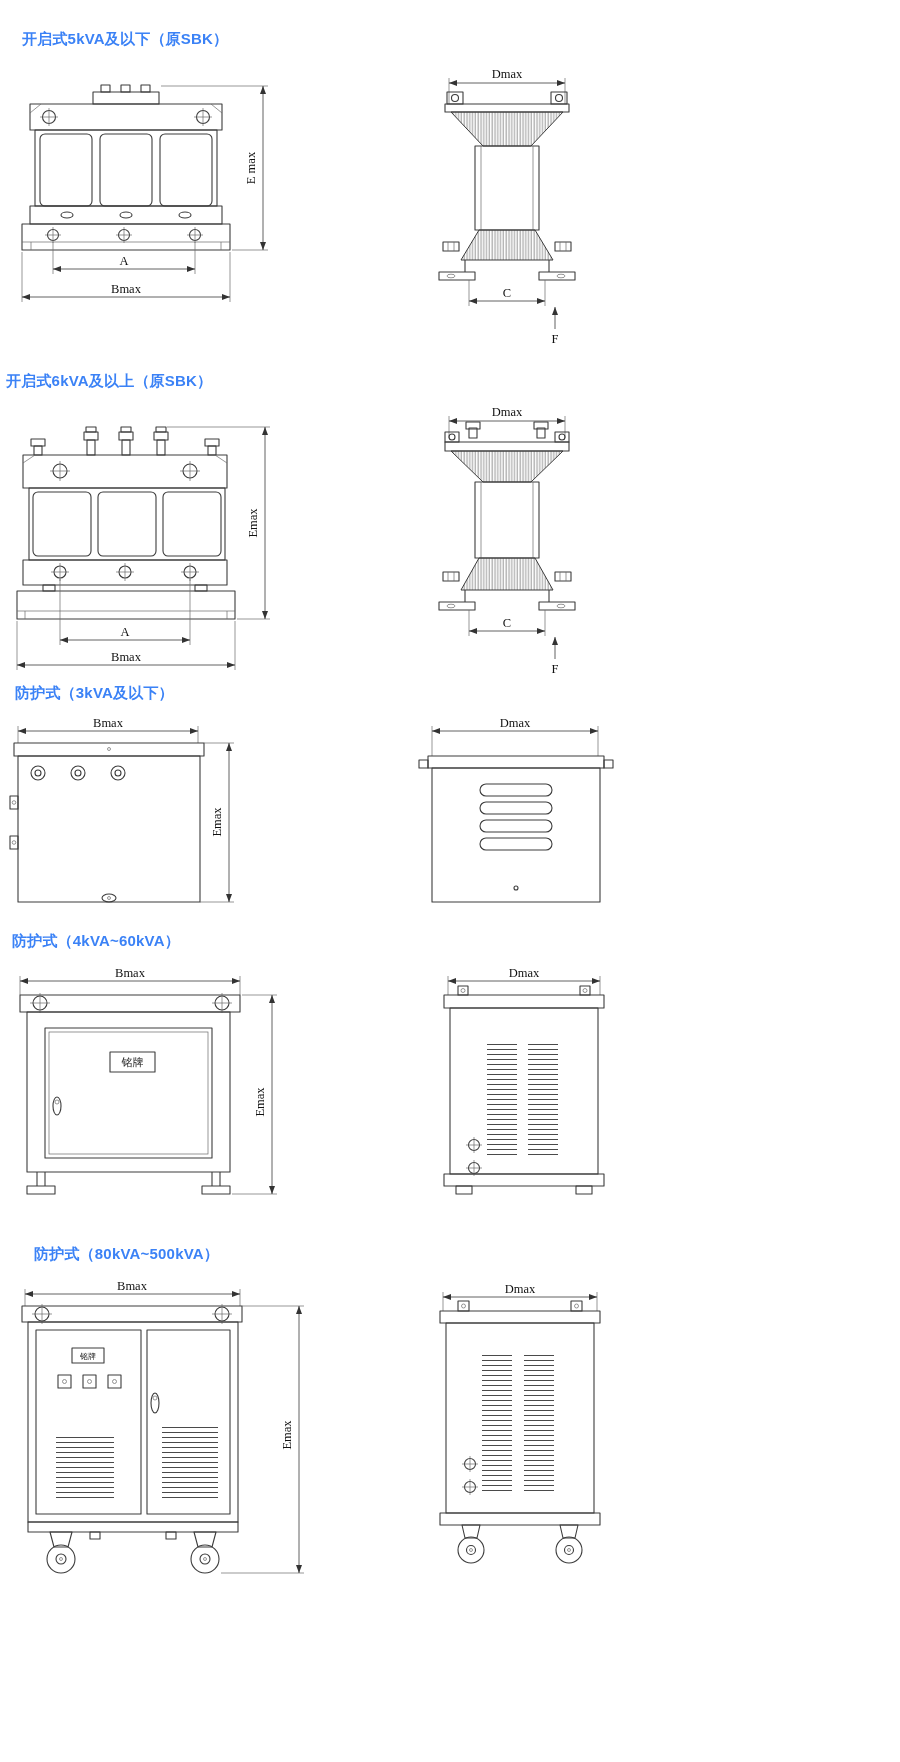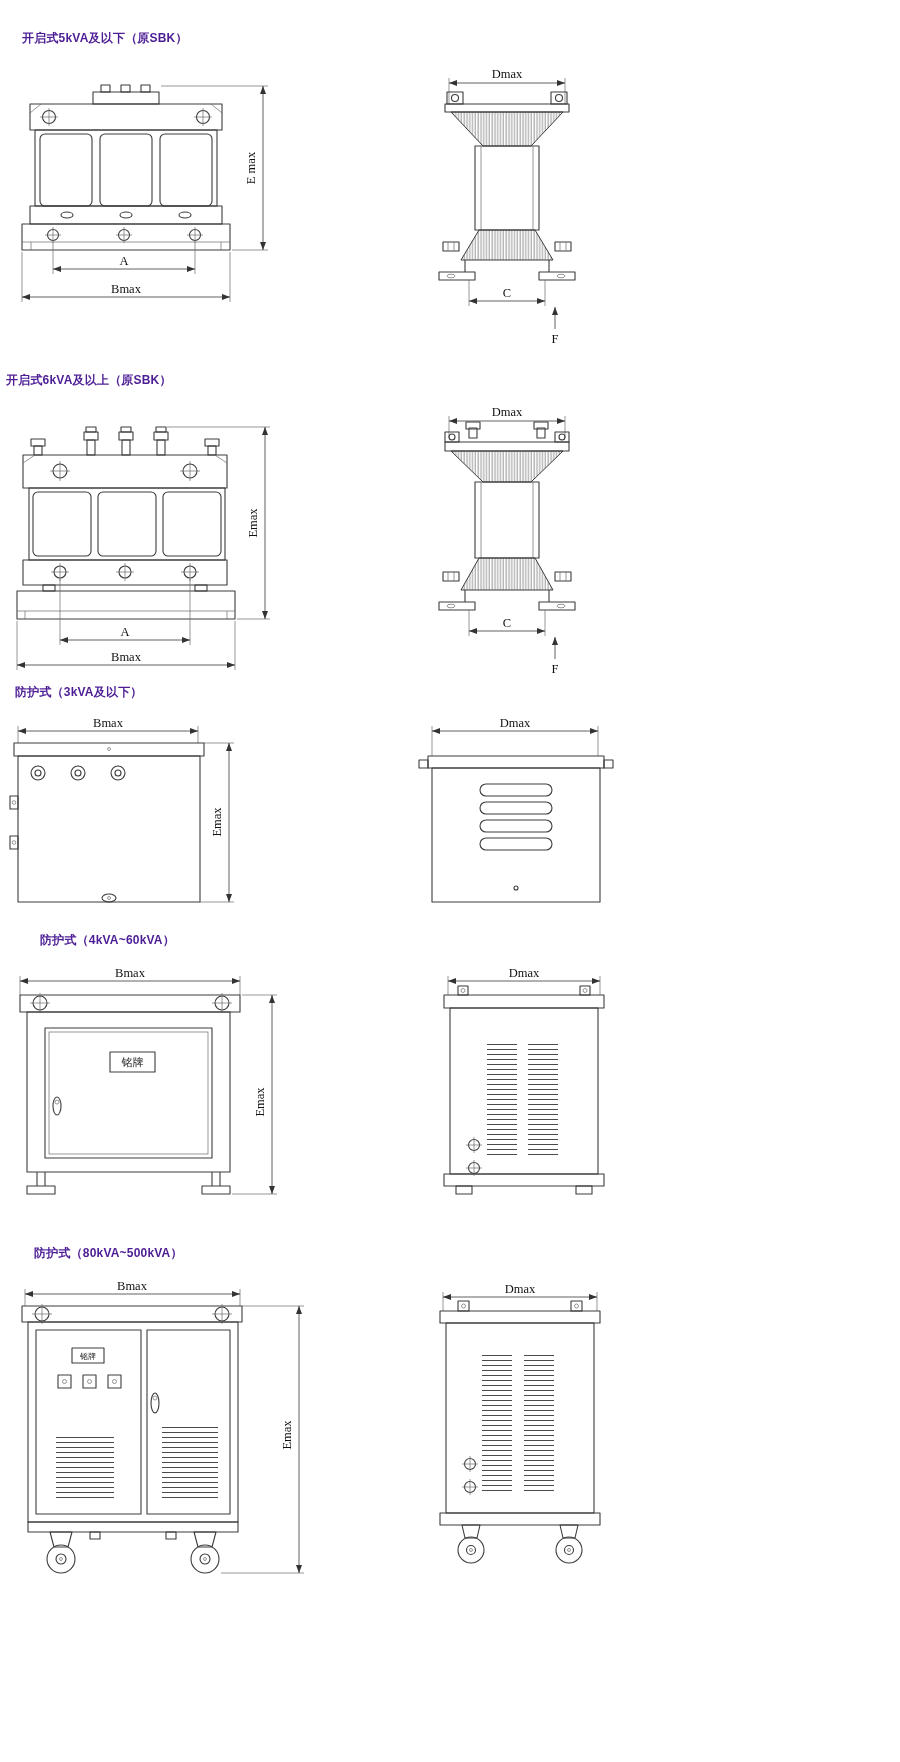--- a/index.html
+++ b/index.html
@@ -1,19 +1,19 @@
 <!DOCTYPE html>
 <html><head>
 <meta charset="utf-8">
 <style>
   * { margin:0; padding:0; box-sizing:border-box; }
   html,body { background:#ffffff; }
   body { width:900px; height:1762px; position:relative; font-family:"Liberation Sans",sans-serif; }
   .page { position:relative; width:900px; height:1762px; background:#fff; overflow:hidden; }
-  .sec-title { position:absolute; font-size:12px; font-weight:bold; color:#4c1d95; letter-spacing:.2px; }
+  .sec-title { position:absolute; font-size:15px; font-weight:bold; color:#3b82f6; letter-spacing:.2px; }
   .drawing { position:absolute; overflow:visible; }
   svg { overflow:visible; }
   .ln { fill:none; stroke:#3c3c3c; stroke-width:1.1; stroke-linejoin:round; }
   .thin { fill:none; stroke:#6a6a6a; stroke-width:.7; }
   .dim { fill:none; stroke:#3a3a3a; stroke-width:.8; }
   .hatch { fill:url(#hatchV); stroke:#3c3c3c; stroke-width:1; }
   .slat { fill:url(#slats); stroke:none; }
   .dimtxt { font-family:"Liberation Serif",serif; font-size:12.5px; fill:#111; }
   .nptxt { font-size:11px; fill:#222; }
   .nptxt-sm { font-size:8px; fill:#222; }
@@ -322,21 +322,21 @@
     </g>
     <g>
       <rect class="ln" x="62" y="72" width="72" height="12" rx="6"></rect>
       <rect class="ln" x="62" y="90" width="72" height="12" rx="6"></rect>
       <rect class="ln" x="62" y="108" width="72" height="12" rx="6"></rect>
       <rect class="ln" x="62" y="126" width="72" height="12" rx="6"></rect>
     </g>
     <circle class="ln" cx="98" cy="176" r="2"></circle>
   </svg>
 
-  <div class="sec-title" style="left:40px;top:932px">防护式（4kVA~60kVA）</div>
+  <div class="sec-title" style="left:12px;top:932px">防护式（4kVA~60kVA）</div>
 
   <svg class="drawing" style="left:15px;top:962px" width="295" height="250" viewBox="0 0 295 250">
     <g>
       <line class="thin" x1="5" y1="33" x2="5" y2="14"></line>
       <line class="thin" x1="225" y1="33" x2="225" y2="14"></line>
       <line class="dim" x1="5" y1="19" x2="225" y2="19" marker-start="url(#arr)" marker-end="url(#arr)"></line>
       <text class="dimtxt" x="115" y="15" text-anchor="middle">Bmax</text>
     </g>
     <g>
       <rect class="ln" x="5" y="33" width="220" height="17"></rect>

